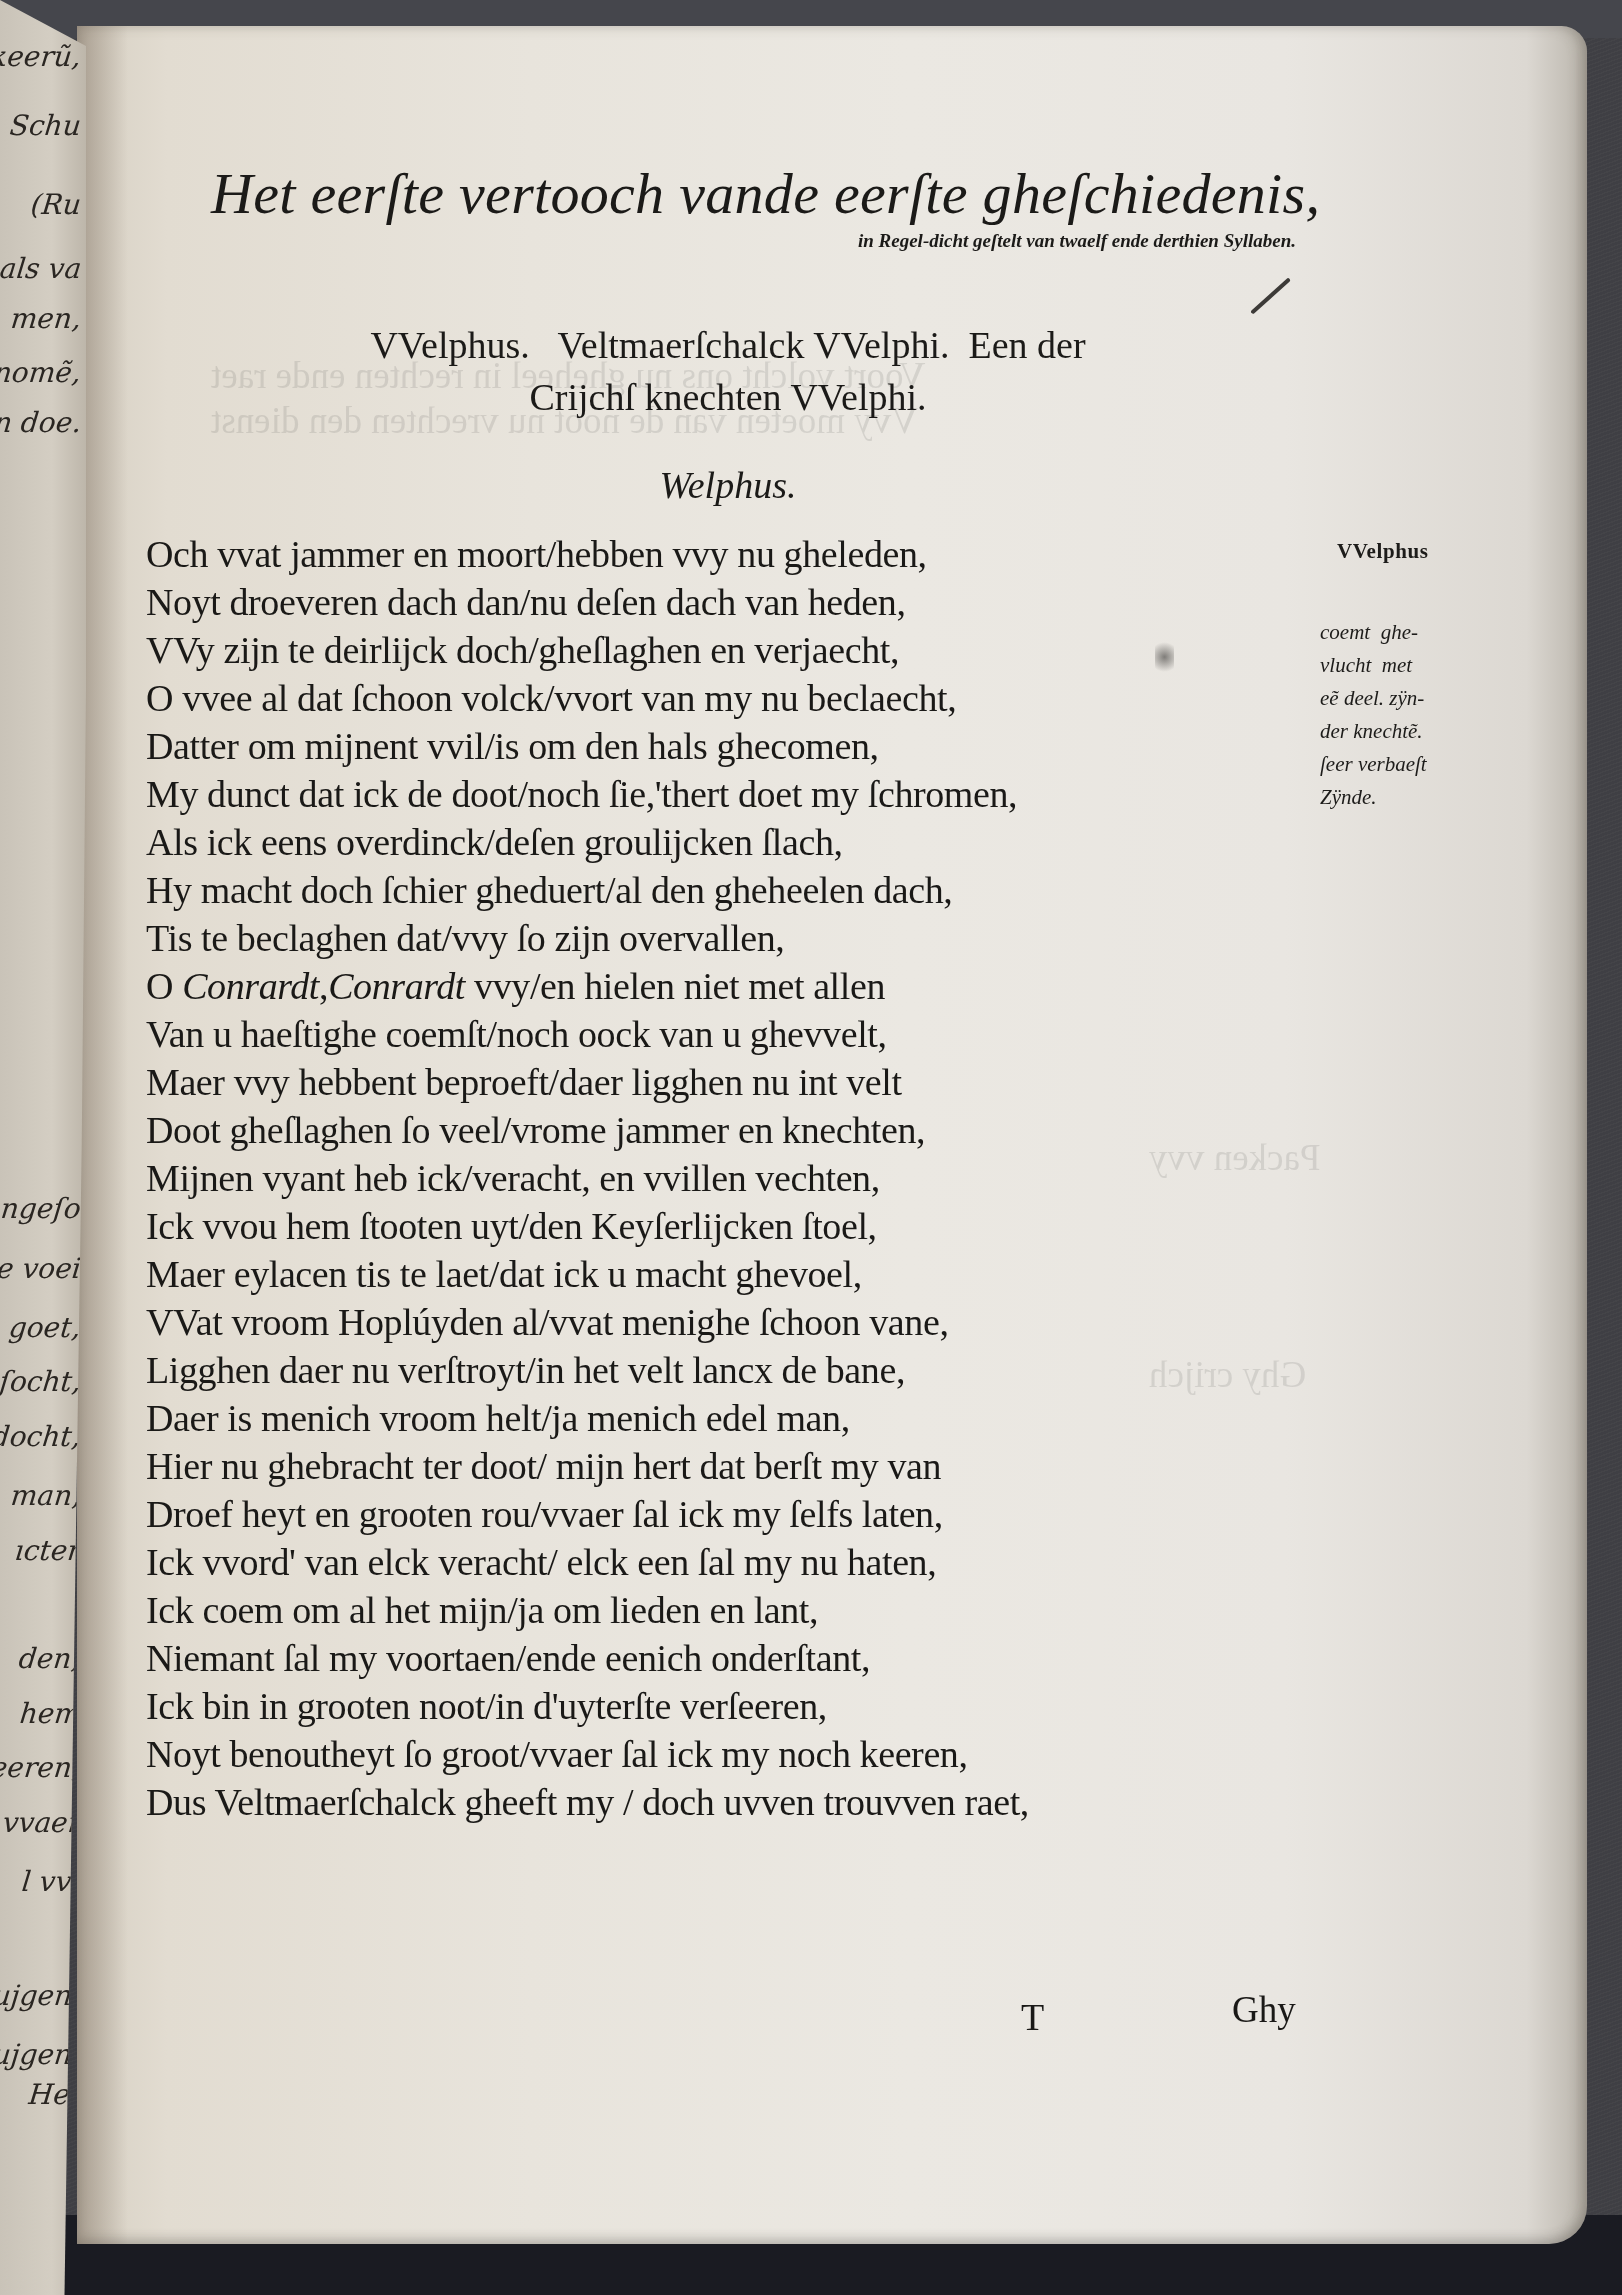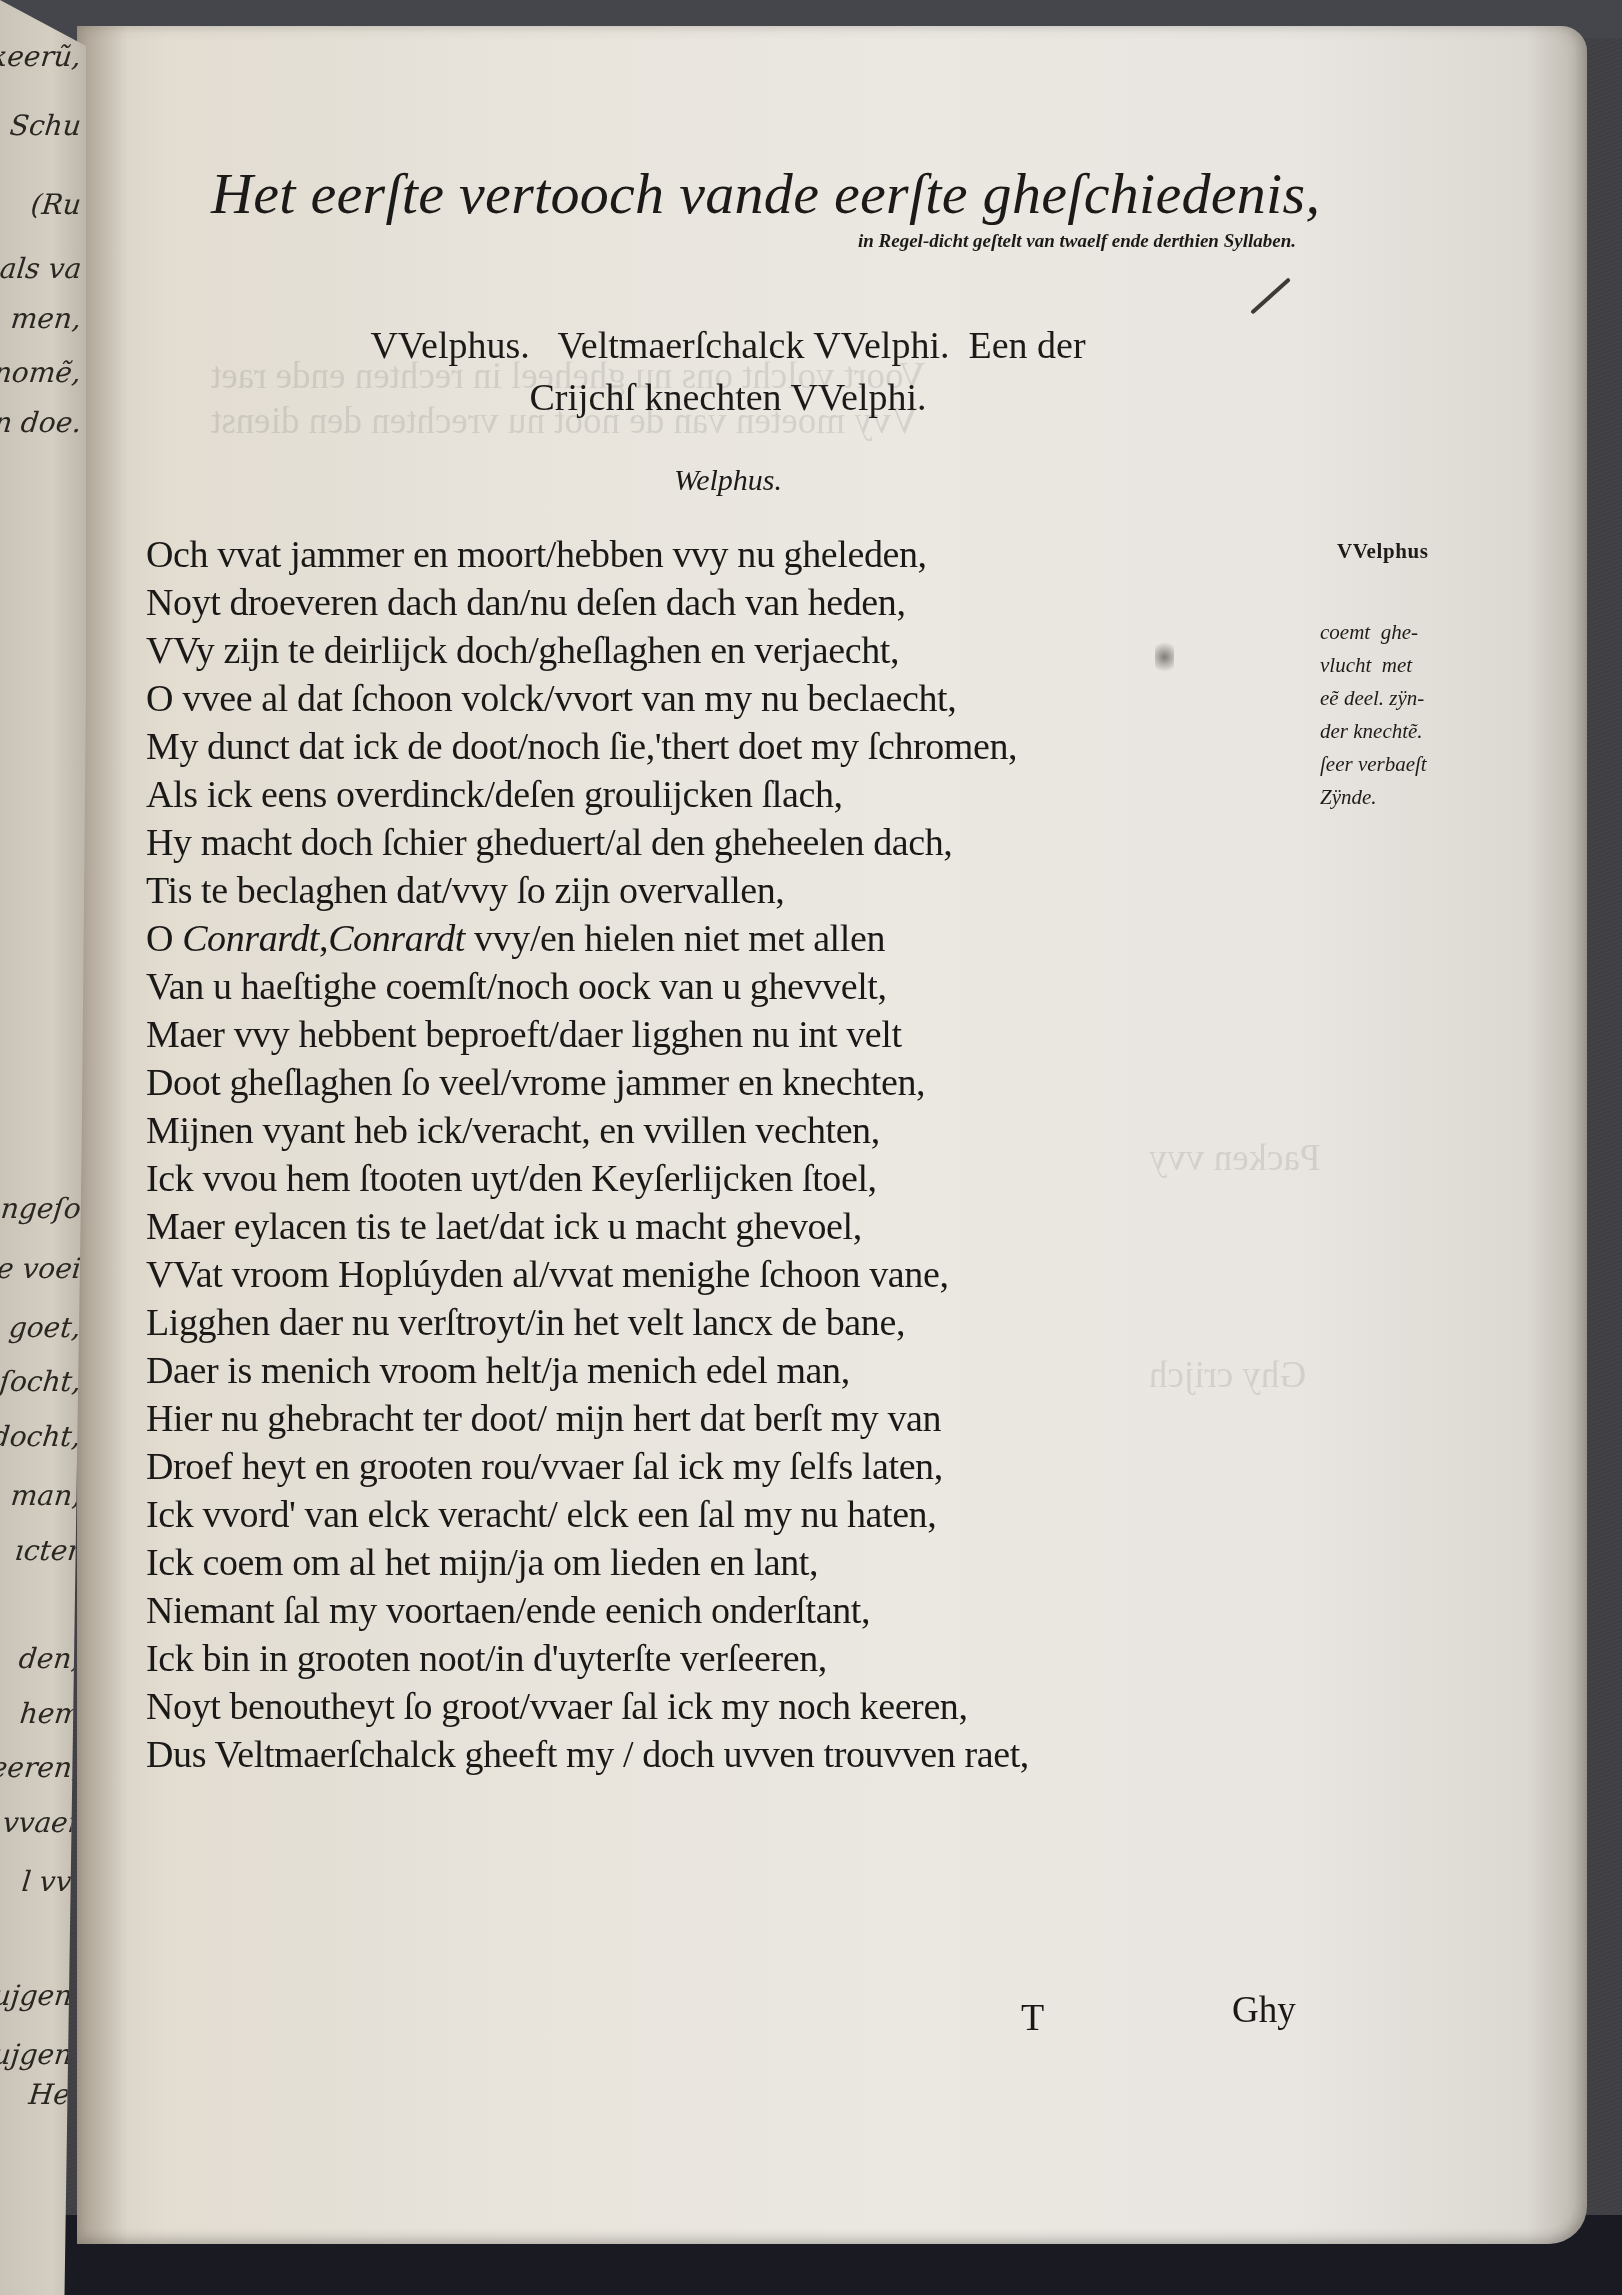--- a/index.html
+++ b/index.html
@@ -104,21 +104,21 @@
       color: #1b1a18;
       line-height: 52px;
     }
     .speaker {
       position: absolute;
       left: 192px;
       top: 463px;
       width: 1072px;
       text-align: center;
       font-style: italic;
-      font-size: 30px;
+      font-size: 38px;
       color: #1b1a18;
     }
     .verse {
       position: absolute;
       left: 146px;
       top: 530px;
       width: 1181px;
       margin: 0;
       padding: 0;
       list-style: none;
@@ -243,20 +243,21 @@
   <div>Crijchſ knechten VVelphi.</div>
 </div>
 
 <div class="speaker">Welphus.</div>
 
 <ul class="verse" id="verse">
     <li>Och vvat jammer en moort/hebben vvy nu gheleden,</li>
     <li>Noyt droeveren dach dan/nu deſen dach van heden,</li>
     <li>VVy zijn te deirlijck doch/gheſlaghen en verjaecht,</li>
     <li>O vvee al dat ſchoon volck/vvort van my nu beclaecht,</li>
+    <li>Datter om mijnent vvil/is om den hals ghecomen,</li>
     <li>My dunct  dat ick de doot/noch  ſie,'thert doet my ſchromen,</li>
     <li>Als ick eens overdinck/deſen groulijcken ſlach,</li>
     <li>Hy macht doch ſchier gheduert/al den gheheelen dach,</li>
     <li>Tis te beclaghen dat/vvy ſo zijn overvallen,</li>
     <li><span style="white-space: pre;">O </span><span class="it" style="white-space: pre;">Conrardt</span><span style="white-space: pre;">,</span><span class="it" style="white-space: pre;">Conrardt</span><span style="white-space: pre;"> vvy/en hielen niet met allen</span></li>
     <li>Van u haeſtighe coemſt/noch oock van u ghevvelt,</li>
     <li>Maer vvy hebbent beproeft/daer ligghen nu int velt</li>
     <li>Doot gheſlaghen ſo veel/vrome jammer en knechten,</li>
     <li>Mijnen vyant heb ick/veracht, en vvillen vechten,</li>
     <li>Ick vvou hem ſtooten uyt/den Keyſerlijcken ſtoel,</li>

